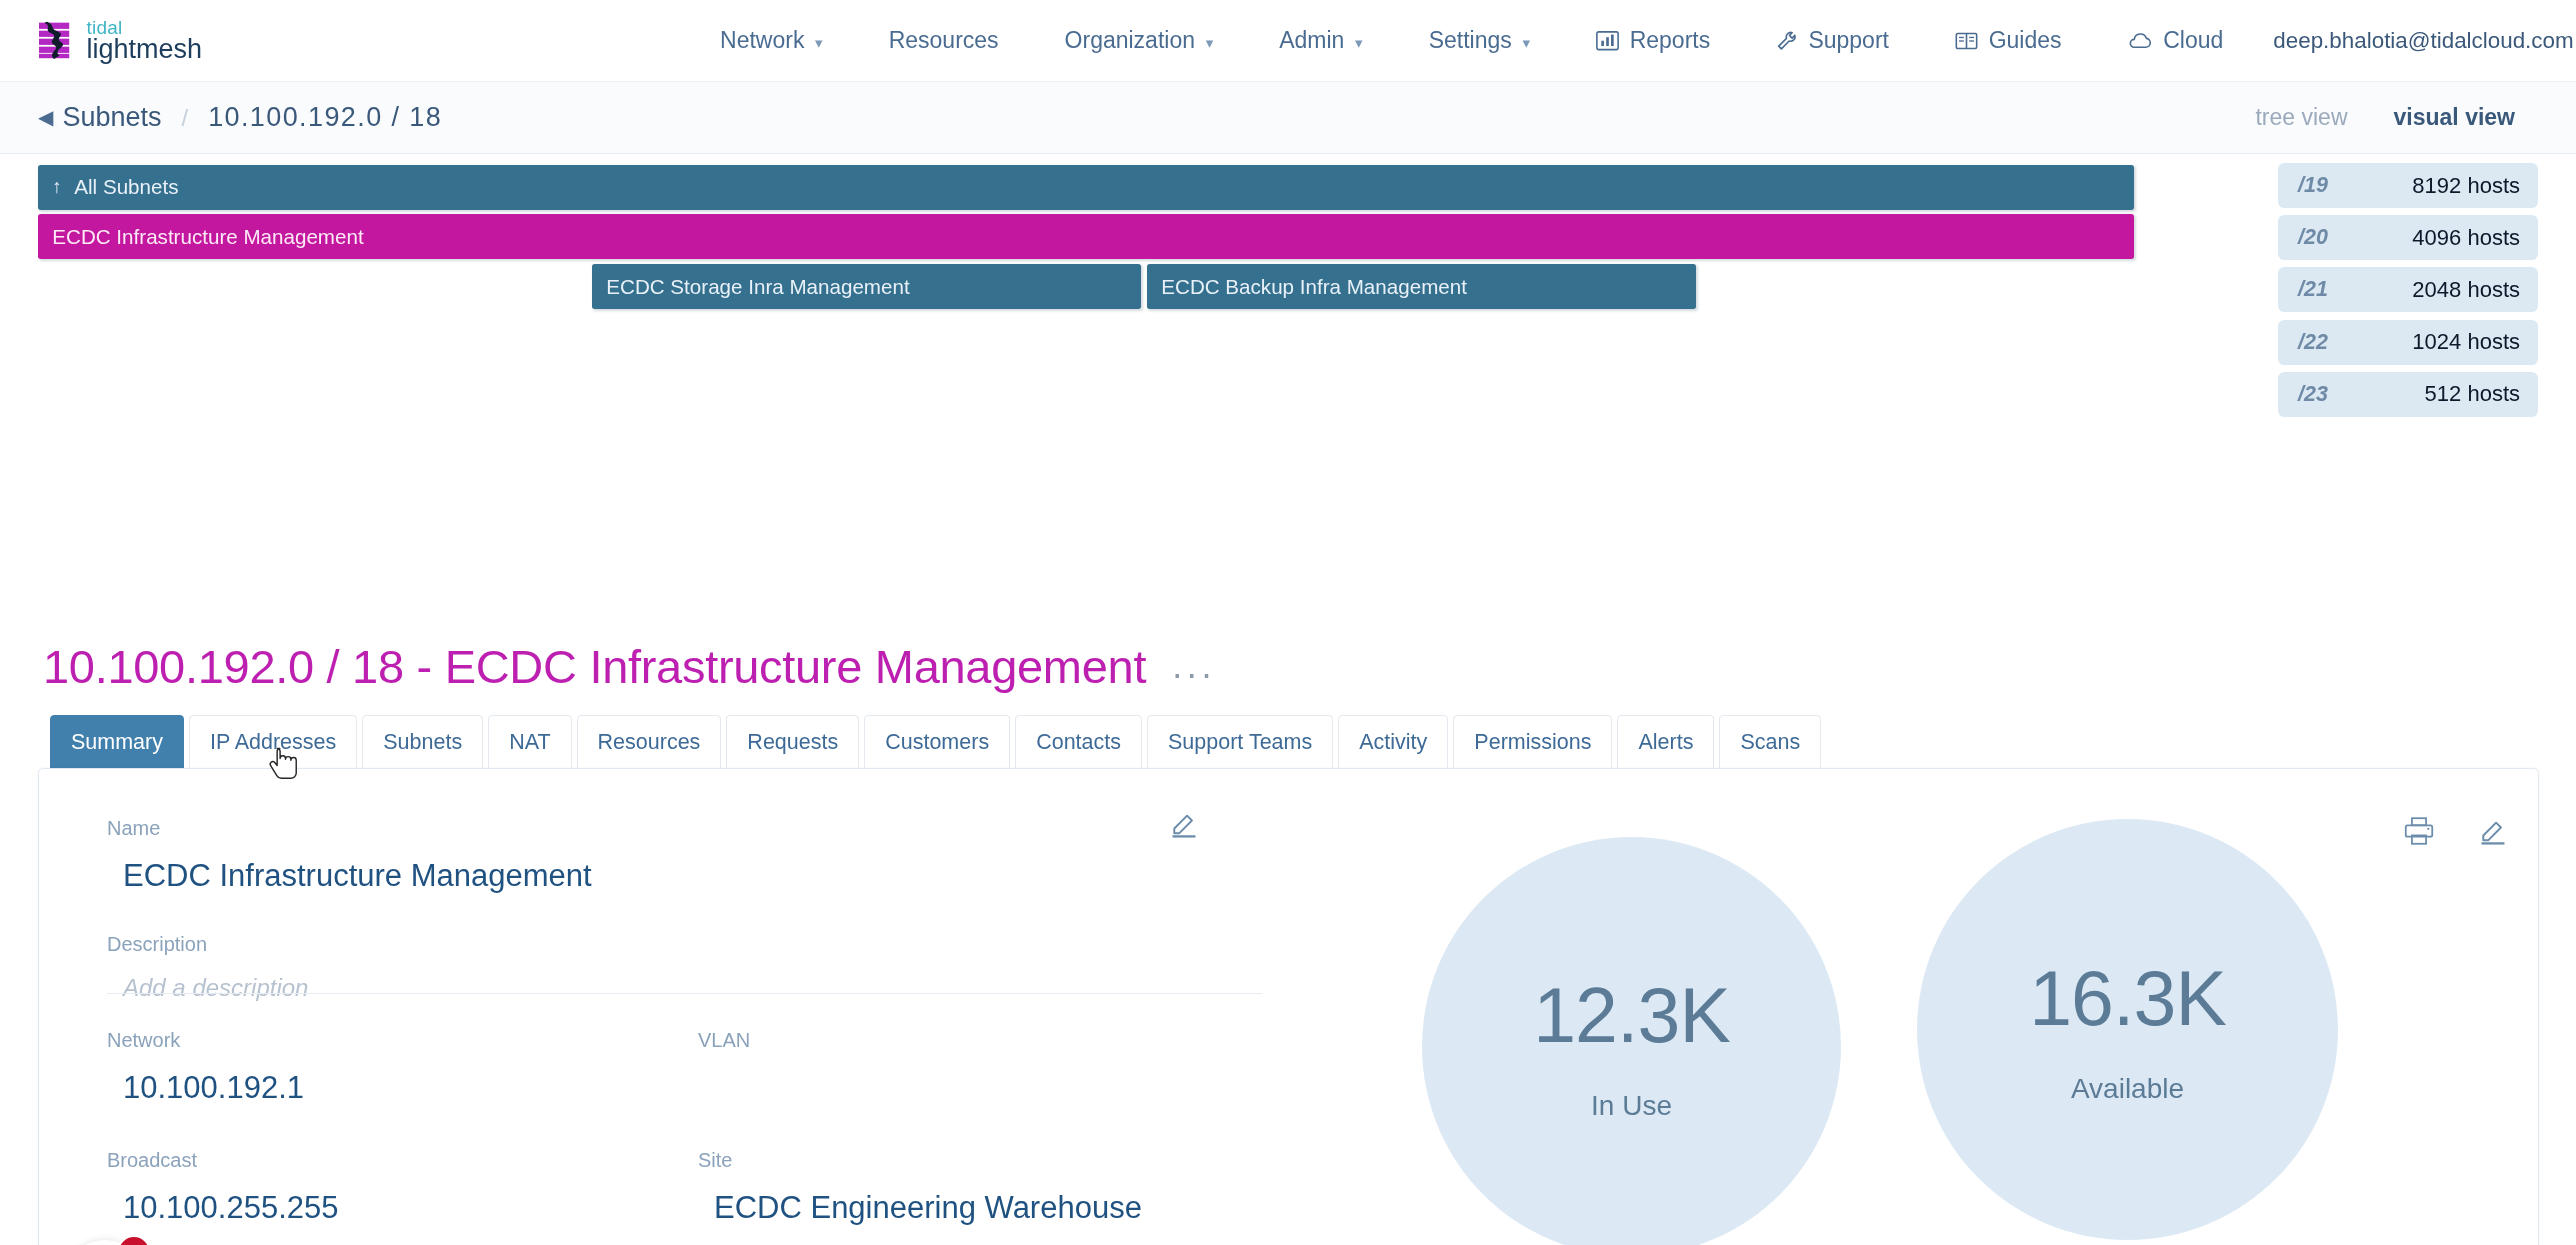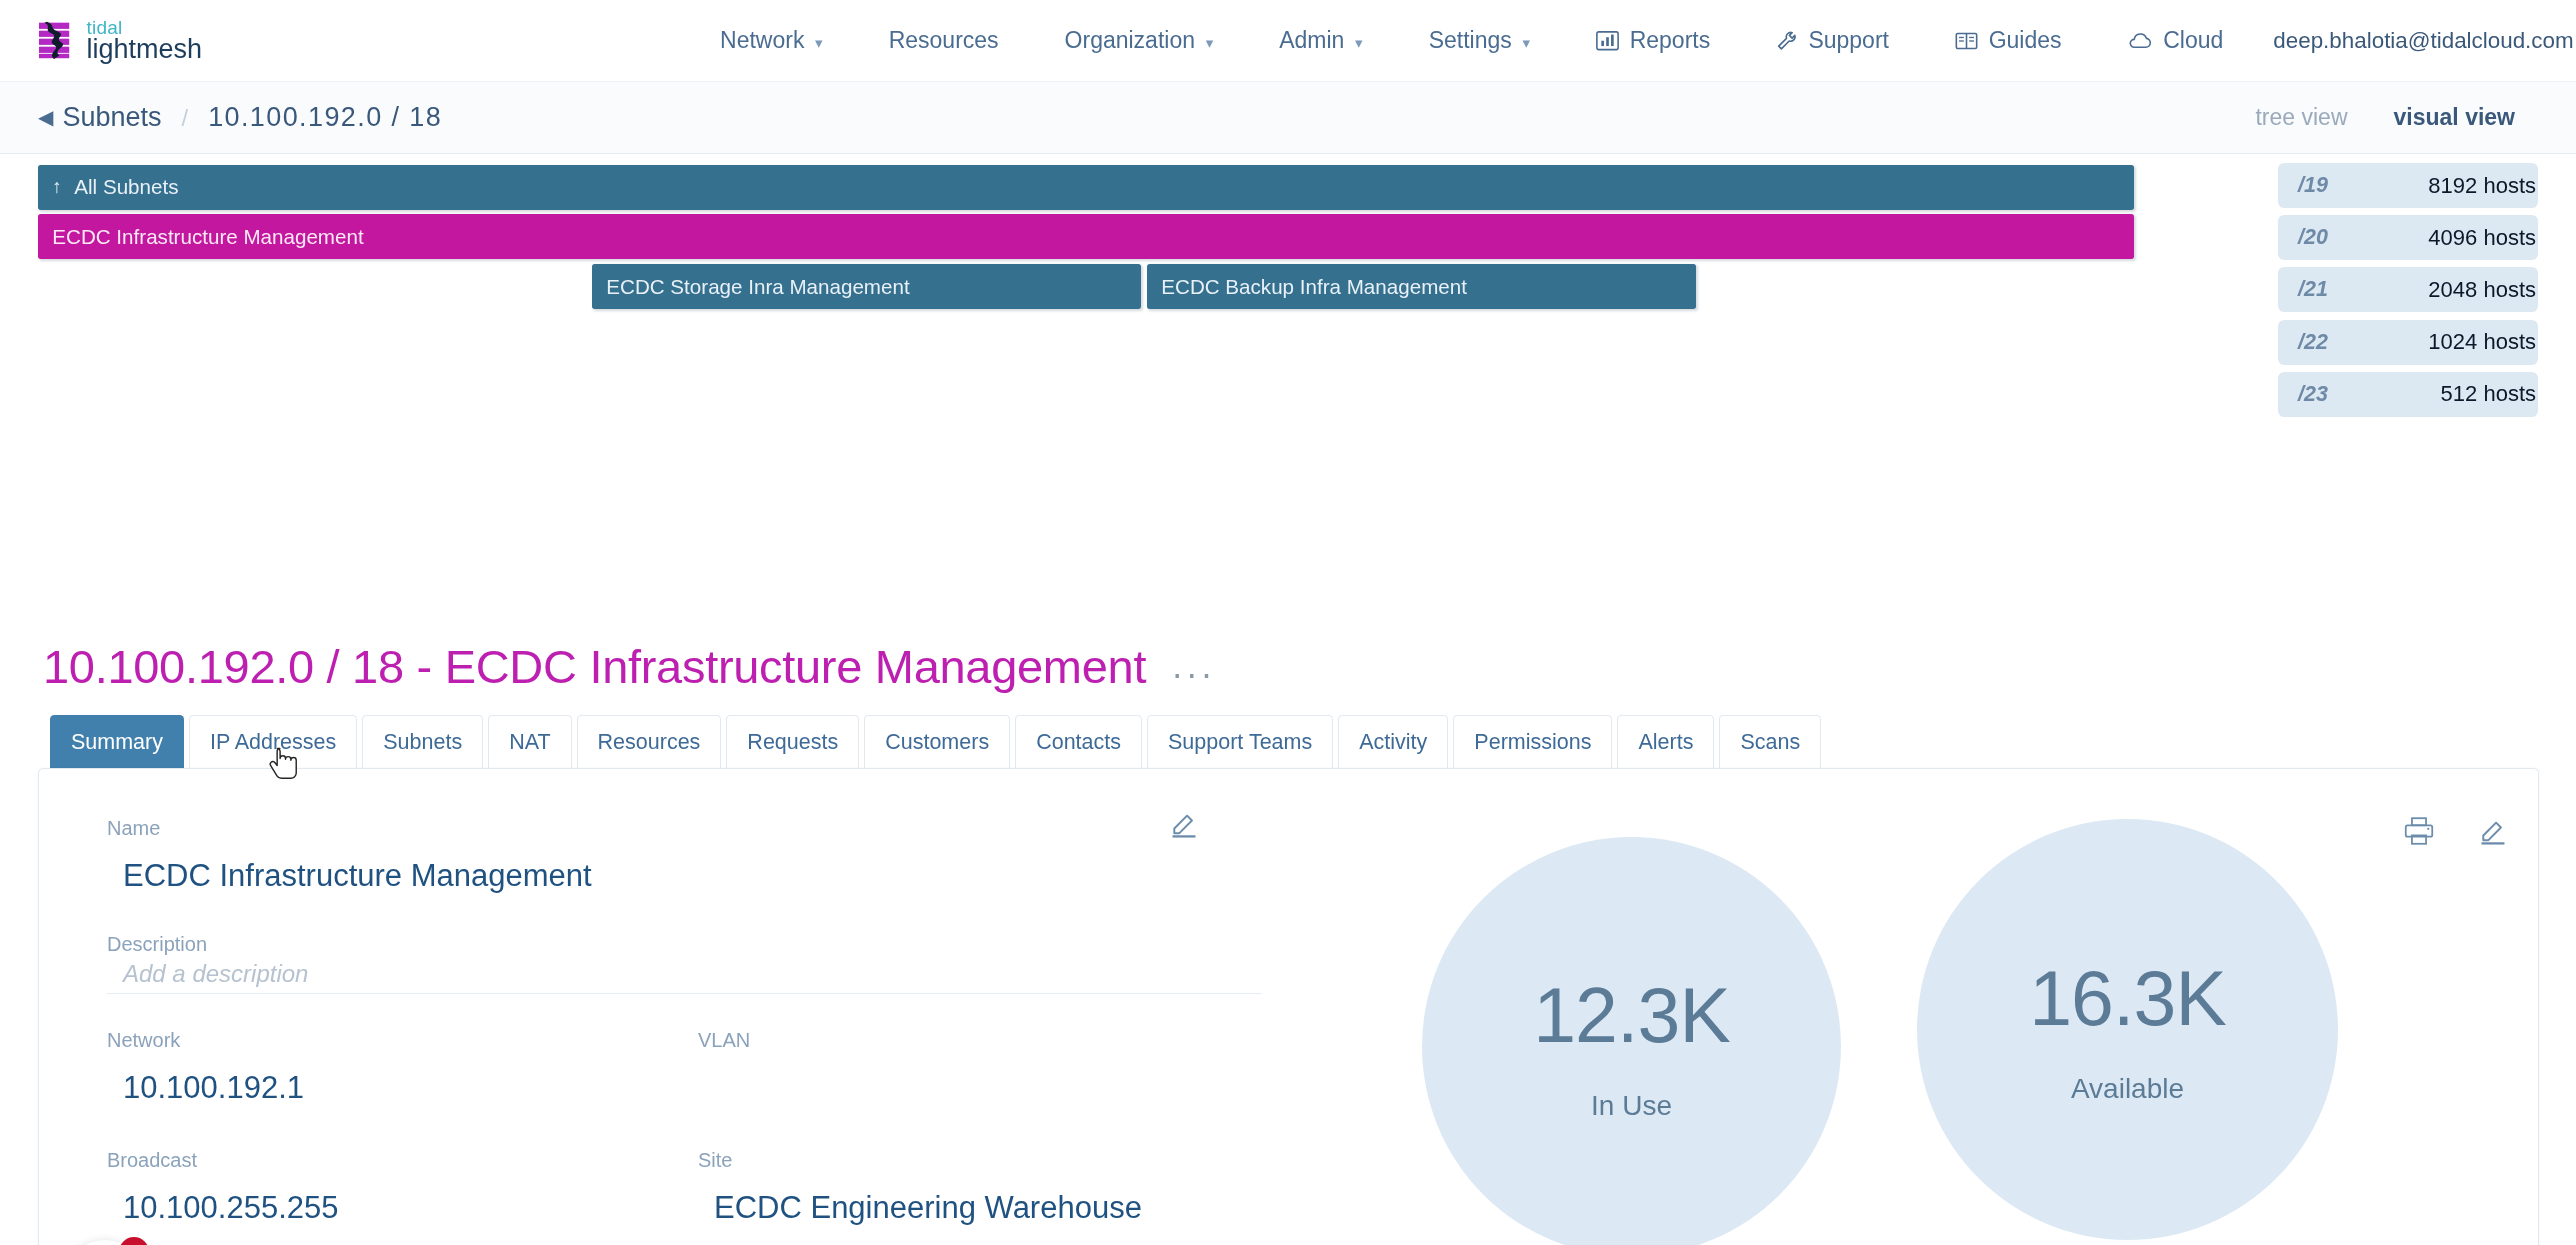--- a/index.html
+++ b/index.html
@@ -101,21 +101,21 @@
 
   
   .cidrlist {
     position: absolute; right: 38px; top: 9px;
     width: 260px;
     display: flex; flex-direction: column; gap: 7.2px;
   }
   .cidrrow {
     height: 45px; background: #dce9f3; border-radius: 6.3px;
     display: flex; align-items: center; justify-content: space-between;
-    padding: 0 2px 0 20px;
+    padding: 0 18px 0 20px;
   }
   .cidrrow .k { font-size: 21.5px; color: #6f8aa6; font-weight: bold; font-style: italic; }
   .cidrrow .v { font-size: 22px; color: #0f172a; }
 
   
   .pagetitle {
     position: absolute; left: 43px; top: 485px;
     display: flex; align-items: flex-end; gap: 25px;
   }
   .pagetitle h1 {
@@ -146,21 +146,21 @@
   }
   .card-icons {
     position: absolute; right: 30px; top: 47px;
     display: flex; align-items: center; gap: 43px;
   }
   .iconbtn { cursor: pointer; color: #6b8cab; display: flex; }
 
   .fieldcol { position: absolute; left: 68px; top: 48px; width: 1155px; }
   .flabel { font-size: 20px; color: #8ba2bb; }
   .fvalue { font-size: 31px; color: #1f5181; margin-top: 18px; padding-left: 16px; }
-  .fplace { font-size: 24px; color: #b6c2cf; font-style: italic; margin-top: 4px; padding-left: 16px;}
+  .fplace { font-size: 24px; color: #b6c2cf; font-style: italic; margin-top: 18px; padding-left: 16px;}
   .namepencil {
     position: absolute; left: 1130px; top: 41px; cursor: pointer; color: #6b8cab;
   }
   .fdivider {
     position: absolute; left: 68px; top: 224px; width: 1155px; height: 0.9px; background: #e7ecf2;
   }
   .grid2 {
     position: absolute; left: 68px; top: 260px; width: 1164px;
     display: grid; grid-template-columns: 591px 591px; row-gap: 43px;
   }

